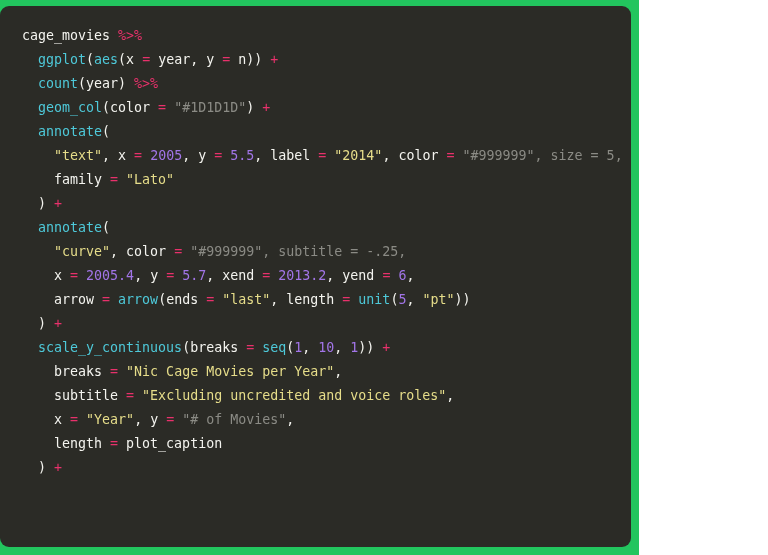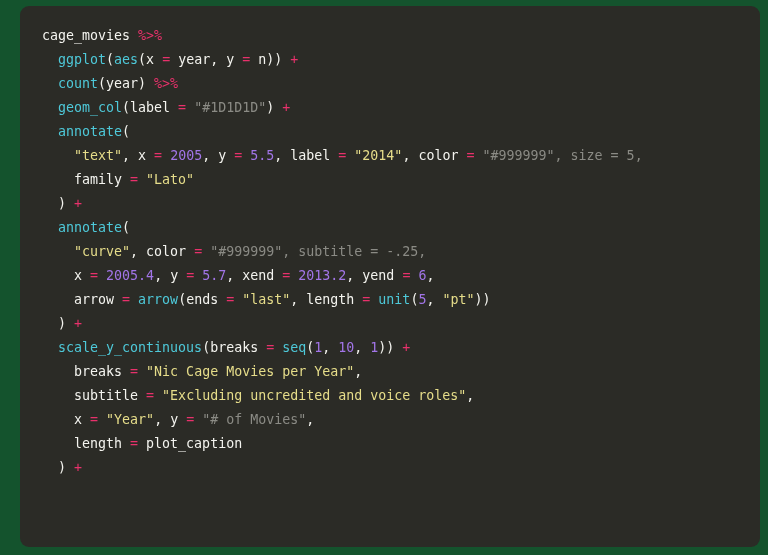--- a/index.html
+++ b/index.html
@@ -8,25 +8,25 @@
     padding: 0;
     background: #ffffff;
     width: 768px;
     height: 555px;
     overflow: hidden;
   }
   body {
     font-family: "DejaVu Sans Mono", monospace;
   }
   .page {
-    width: 768px;
+    width: 639px;
     height: 555px;
-    background: #14532d;
+    background: #22c55e;
     box-sizing: border-box;
-    padding: 6px 8px 8px 20px;
+    padding: 6px 8px 8px 0;
   }
   .code-card {
     width: 100%;
     height: 100%;
     background: #2b2b26;
     border-radius: 9px;
     box-sizing: border-box;
     padding: 18px 20px 18px 22px;
     overflow: hidden;
   }
@@ -55,21 +55,21 @@
   .t-punct  { color: #f4f4ef; }
 </style>
 </head>
 <body>
 
 <div class="page">
   <div class="code-card">
     <pre class="code-block"><code id="code-root"><span class="ln"><span class="t-plain">cage_movies </span><span class="t-pipe">%&gt;%</span>
 </span><span class="ln"><span class="t-plain">  </span><span class="t-func">ggplot</span><span class="t-punct">(</span><span class="t-func">aes</span><span class="t-plain">(x </span><span class="t-op">=</span><span class="t-plain"> year, y </span><span class="t-op">=</span><span class="t-plain"> n)) </span><span class="t-op">+</span>
 </span><span class="ln"><span class="t-plain">  </span><span class="t-func">count</span><span class="t-plain">(year) </span><span class="t-pipe">%&gt;%</span>
-</span><span class="ln"><span class="t-plain">  </span><span class="t-func">geom_col</span><span class="t-plain">(label </span><span class="t-op">=</span><span class="t-plain"> </span><span class="t-dim">"#1D1D1D"</span><span class="t-plain">) </span><span class="t-op">+</span>
+</span><span class="ln"><span class="t-plain">  </span><span class="t-func">geom_col</span><span class="t-plain">(color </span><span class="t-op">=</span><span class="t-plain"> </span><span class="t-dim">"#1D1D1D"</span><span class="t-plain">) </span><span class="t-op">+</span>
 </span><span class="ln"><span class="t-plain">  </span><span class="t-func">annotate</span><span class="t-punct">(</span>
 </span><span class="ln"><span class="t-plain">    </span><span class="t-str">"text"</span><span class="t-plain">, x </span><span class="t-op">=</span><span class="t-plain"> </span><span class="t-num">2005</span><span class="t-plain">, y </span><span class="t-op">=</span><span class="t-plain"> </span><span class="t-num">5.5</span><span class="t-plain">, label </span><span class="t-op">=</span><span class="t-plain"> </span><span class="t-str">"2014"</span><span class="t-plain">, color </span><span class="t-op">=</span><span class="t-plain"> </span><span class="t-dim">"#999999"</span><span class="t-dim">, size </span><span class="t-dim">=</span><span class="t-dim"> </span><span class="t-dim">5</span><span class="t-dim">,</span>
 </span><span class="ln"><span class="t-plain">    family </span><span class="t-op">=</span><span class="t-plain"> </span><span class="t-str">"Lato"</span>
 </span><span class="ln"><span class="t-plain">  ) </span><span class="t-op">+</span>
 </span><span class="ln"><span class="t-plain">  </span><span class="t-func">annotate</span><span class="t-punct">(</span>
 </span><span class="ln"><span class="t-plain">    </span><span class="t-str">"curve"</span><span class="t-plain">, color </span><span class="t-op">=</span><span class="t-plain"> </span><span class="t-dim">"#999999"</span><span class="t-dim">, subtitle </span><span class="t-dim">=</span><span class="t-dim"> -.25,</span>
 </span><span class="ln"><span class="t-plain">    x </span><span class="t-op">=</span><span class="t-plain"> </span><span class="t-num">2005.4</span><span class="t-plain">, y </span><span class="t-op">=</span><span class="t-plain"> </span><span class="t-num">5.7</span><span class="t-plain">, xend </span><span class="t-op">=</span><span class="t-plain"> </span><span class="t-num">2013.2</span><span class="t-plain">, yend </span><span class="t-op">=</span><span class="t-plain"> </span><span class="t-num">6</span><span class="t-plain">,</span>
 </span><span class="ln"><span class="t-plain">    arrow </span><span class="t-op">=</span><span class="t-plain"> </span><span class="t-func">arrow</span><span class="t-plain">(ends </span><span class="t-op">=</span><span class="t-plain"> </span><span class="t-str">"last"</span><span class="t-plain">, length </span><span class="t-op">=</span><span class="t-plain"> </span><span class="t-func">unit</span><span class="t-punct">(</span><span class="t-num">5</span><span class="t-plain">, </span><span class="t-str">"pt"</span><span class="t-plain">))</span>
 </span><span class="ln"><span class="t-plain">  ) </span><span class="t-op">+</span>
 </span><span class="ln"><span class="t-plain">  </span><span class="t-func">scale_y_continuous</span><span class="t-plain">(breaks </span><span class="t-op">=</span><span class="t-plain"> </span><span class="t-func">seq</span><span class="t-punct">(</span><span class="t-num">1</span><span class="t-plain">, </span><span class="t-num">10</span><span class="t-plain">, </span><span class="t-num">1</span><span class="t-plain">)) </span><span class="t-op">+</span>

